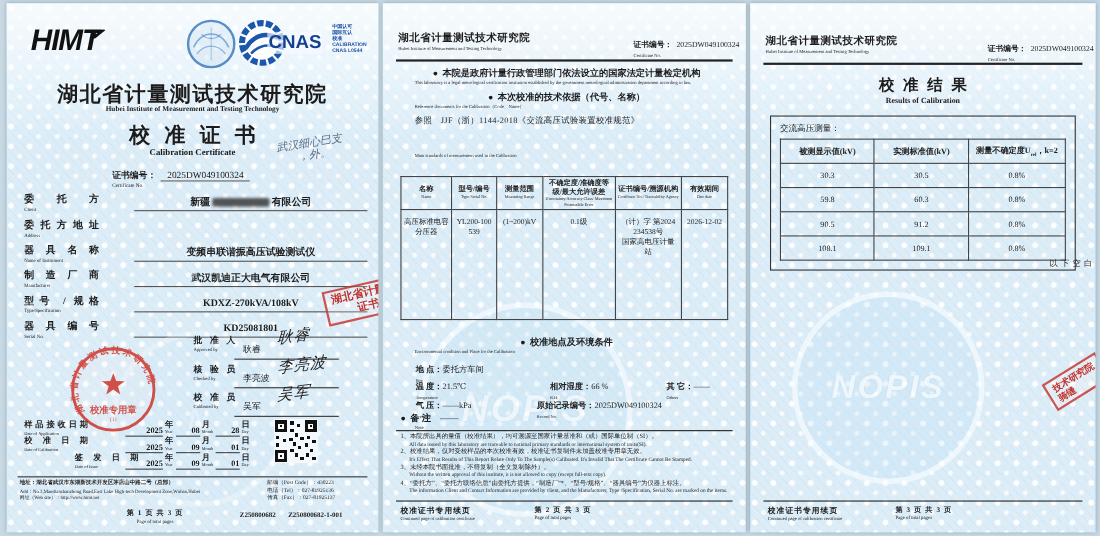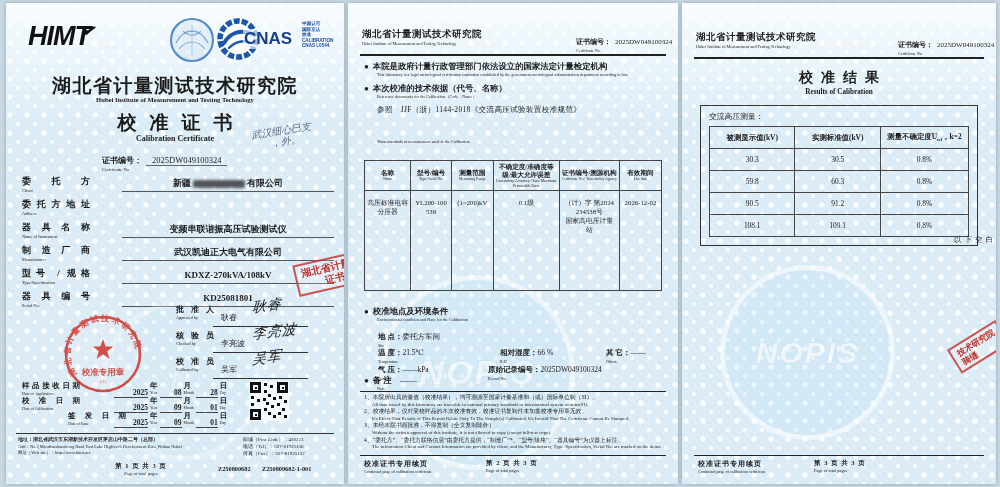--- a/index.html
+++ b/index.html
@@ -65,21 +65,21 @@
   .f1{font-size:5px;line-height:6.8px;}
   .f1e{font-size:4.4px;line-height:6.4px;}
   .pageline-cn{font-size:6.5px;font-weight:bold;letter-spacing:1px;}
   .pageline-en{font-size:4.4px;}
   .code{font-size:6.3px;font-weight:bold;}
   
   .hdr-cn{font-size:9.5px;font-weight:bold;letter-spacing:.5px;}
   .hdr-en{font-size:4.2px;}
   .rule{border-top:2px solid #222;}
   .rule1{border-top:1.2px solid #222;}
-  .bul{font-size:8.4px;font-weight:bold;}
+  .bul{font-size:8.4px;font-weight:bold;text-align:center;}
   .bul .dot{margin-right:4px;font-size:8px;}
   .bul-en{font-size:4.2px;margin-left:13px;color:#222;}
   .refline{font-size:7.6px;letter-spacing:.3px;}
   table{border-collapse:collapse;}
   .stdtbl{width:100%;table-layout:fixed;}
   .stdtbl th,.stdtbl td{border:1px solid #444;padding:2px 1px;font-weight:normal;}
   .stdtbl .hcn{display:block;font-size:6.6px;font-weight:bold;line-height:8px;}
   .stdtbl .hen{display:block;font-size:3.8px;line-height:4.6px;color:#222;}
   .stdtbl td{font-size:6.8px;text-align:center;vertical-align:top;white-space:pre-line;line-height:9px;padding-top:7px;}
   .envlab{font-size:7.5px;font-weight:bold;}

